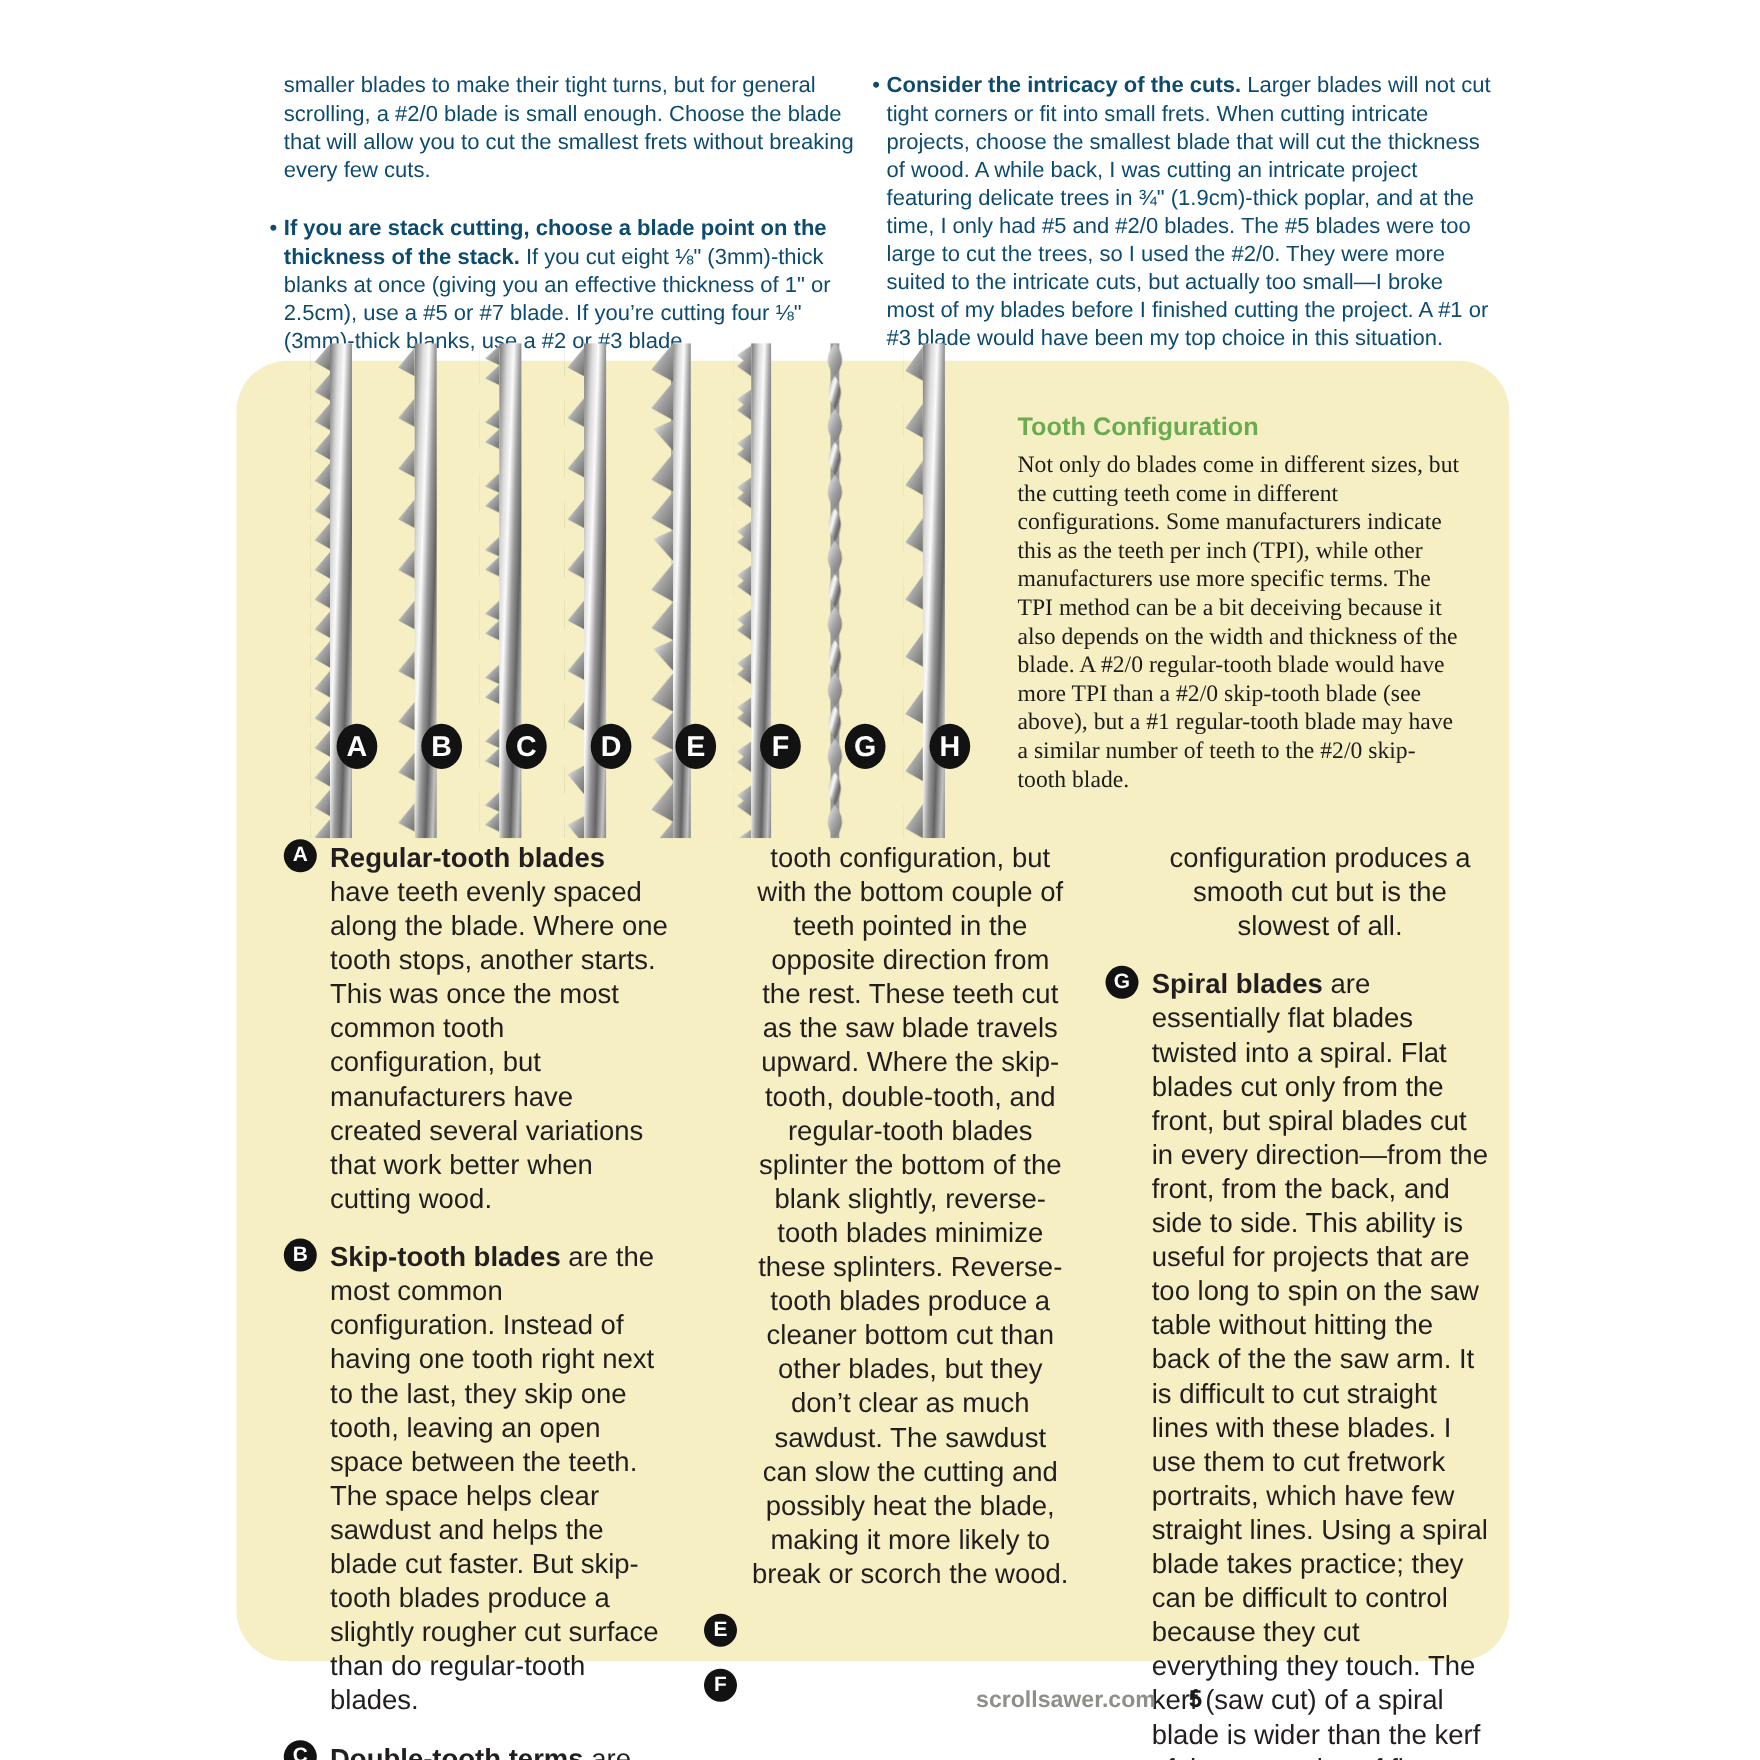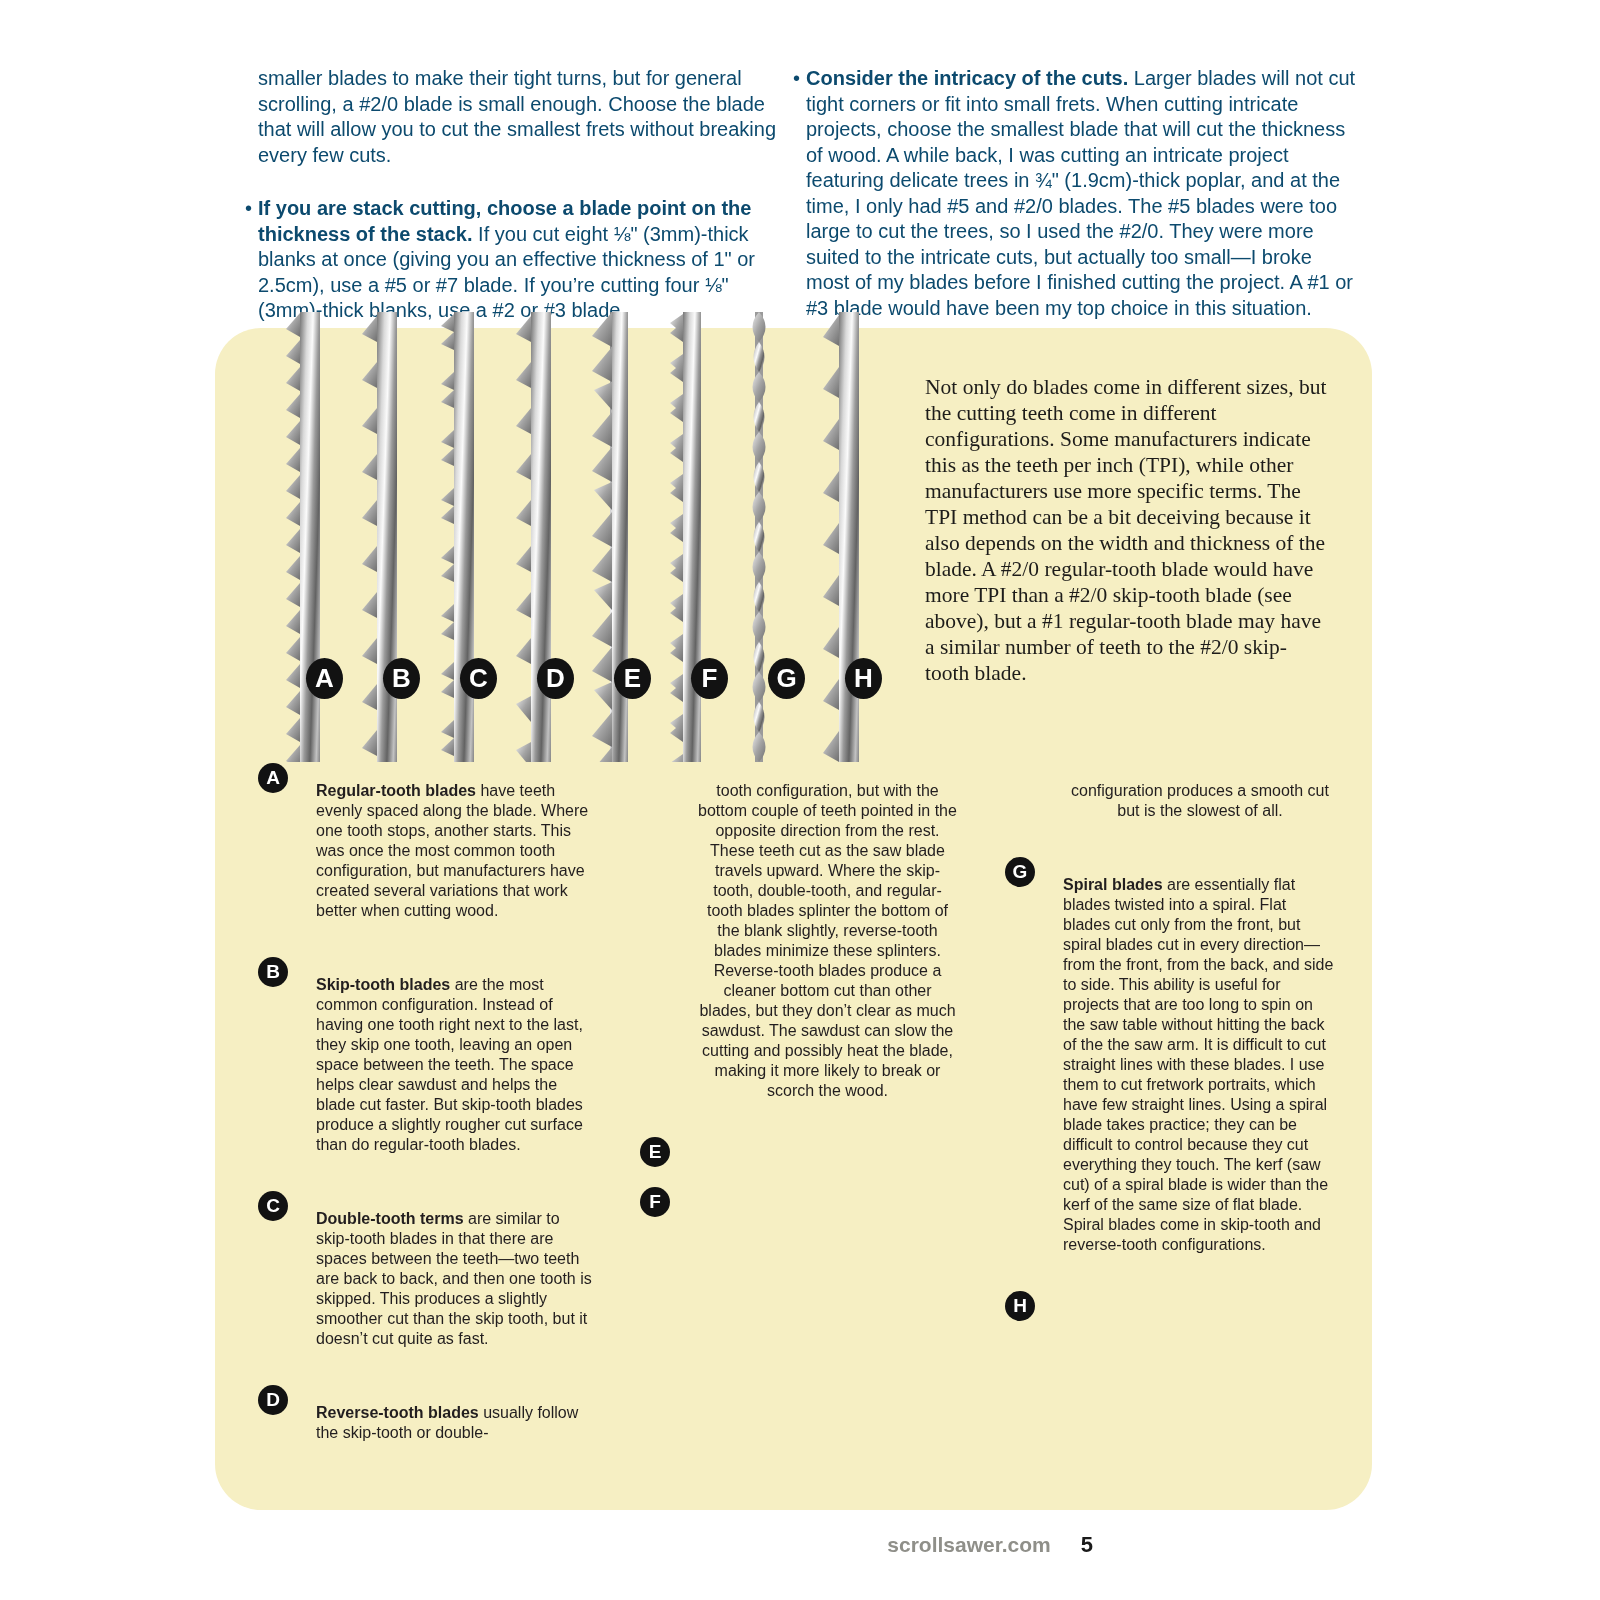--- a/index.html
+++ b/index.html
@@ -31,21 +31,21 @@
   
   .glossary{position:absolute;left:43px;top:437px;display:flex;color:#221e1f;}
   .gcol1{width:350px;margin-right:32px;}
   .gcol2{width:333px;margin-right:32px;}
   .gcol3{width:348px;}
   .gitem{display:flex;margin-bottom:22px;}
   .gbadge{flex:none;width:30px;height:30px;border-radius:50%;background:#121212;color:#fff;
     font-weight:bold;font-size:19px;display:flex;align-items:center;justify-content:center;
     margin-right:12px;margin-top:-2px;}
   .gitem.cont{padding-left:42px;text-align:center;}
-  .gtext{margin:16px;font-size:16px;line-height:20px;}
+  .gtext{margin:0;font-size:25px;line-height:31px;}
   .gtext b{font-weight:bold;}
 
   
   .footer{position:absolute;left:0;top:1532px;width:1348px;display:flex;
     justify-content:flex-end;align-items:baseline;padding-right:255px;box-sizing:border-box;gap:30px;}
   .site{font-size:21px;font-weight:bold;color:#8f8f89;}
   .pagenum{font-size:22px;font-weight:bold;color:#1a1a1a;}
 </style>
 </head>
 <body>
@@ -146,20 +146,21 @@
     <div class="fig-badge" style="left:91px">A</div>
     <div class="fig-badge" style="left:168px">B</div>
     <div class="fig-badge" style="left:245px">C</div>
     <div class="fig-badge" style="left:322px">D</div>
     <div class="fig-badge" style="left:399px">E</div>
     <div class="fig-badge" style="left:476px">F</div>
     <div class="fig-badge" style="left:553px">G</div>
     <div class="fig-badge" style="left:630px">H</div>
 
     <div class="sidebar">
+      <h3 style="color:#69ac50">Tooth Configuration</h3>
       <p>Not only do blades come in different sizes, but the cutting teeth come in different configurations. Some manufacturers indicate this as the teeth per inch (TPI), while other manufacturers use more specific terms. The TPI method can be a bit deceiving because it also depends on the width and thickness of the blade. A #2/0 regular-tooth blade would have more TPI than a #2/0 skip-tooth blade (see above), but a #1 regular-tooth blade may have a similar number of teeth to the #2/0 skip-tooth blade.</p>
     </div>
 
     <div class="glossary">
 
       <div class="gcol1">
         <div class="gitem">
           <span class="gbadge">A</span>
           <p class="gtext"><b>Regular-tooth blades</b><span> have teeth evenly spaced along the blade. Where one tooth stops, another starts. This was once the most common tooth configuration, but manufacturers have created several variations that work better when cutting wood.</span></p>
         </div>

